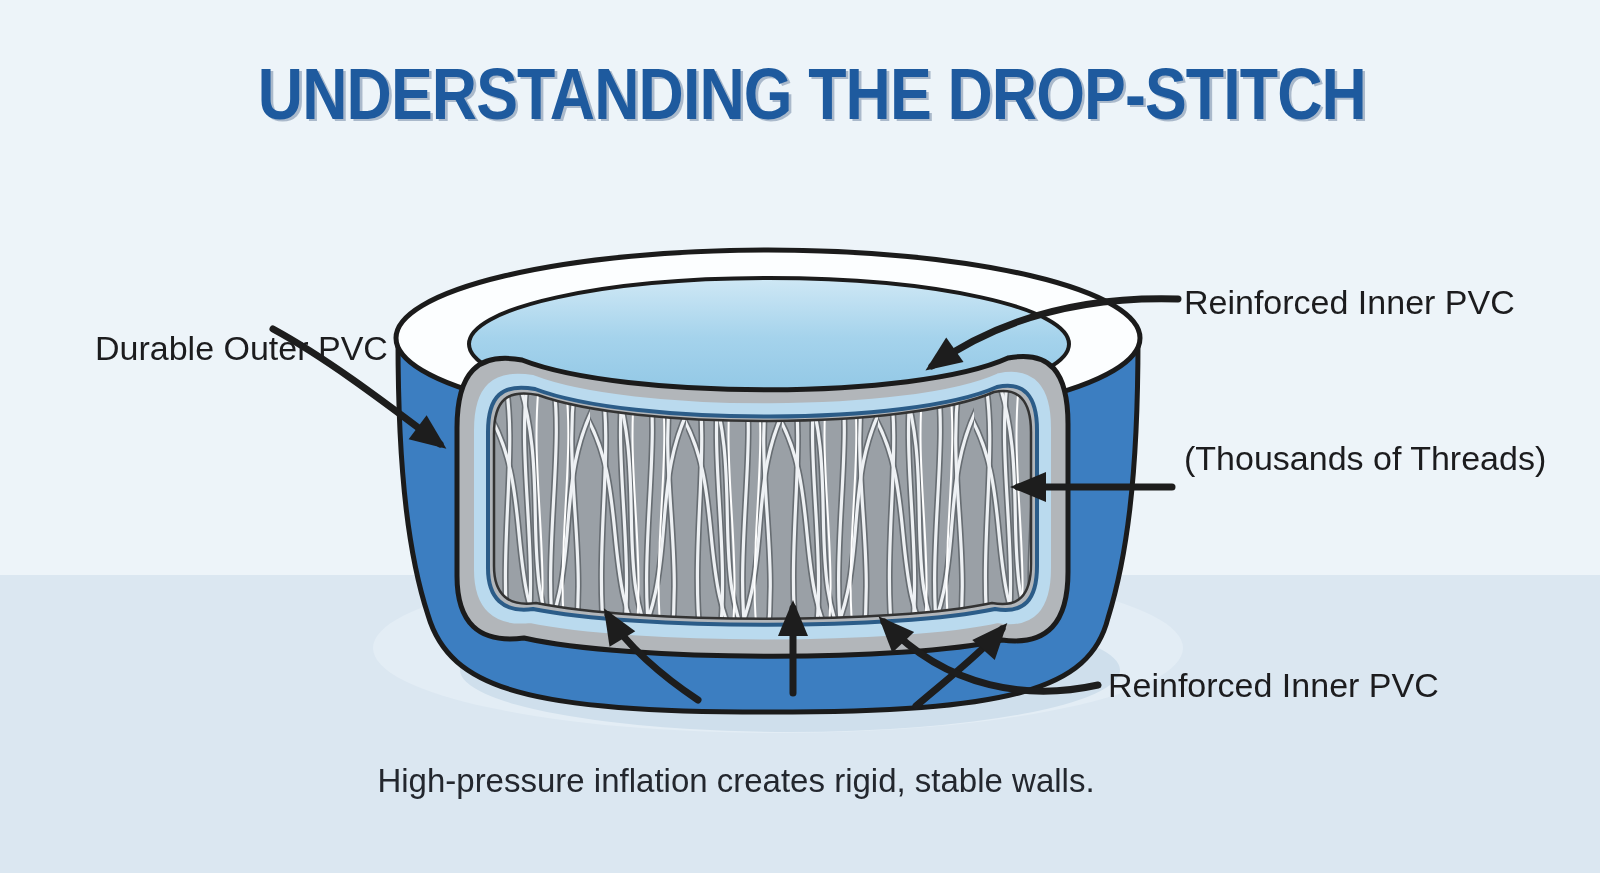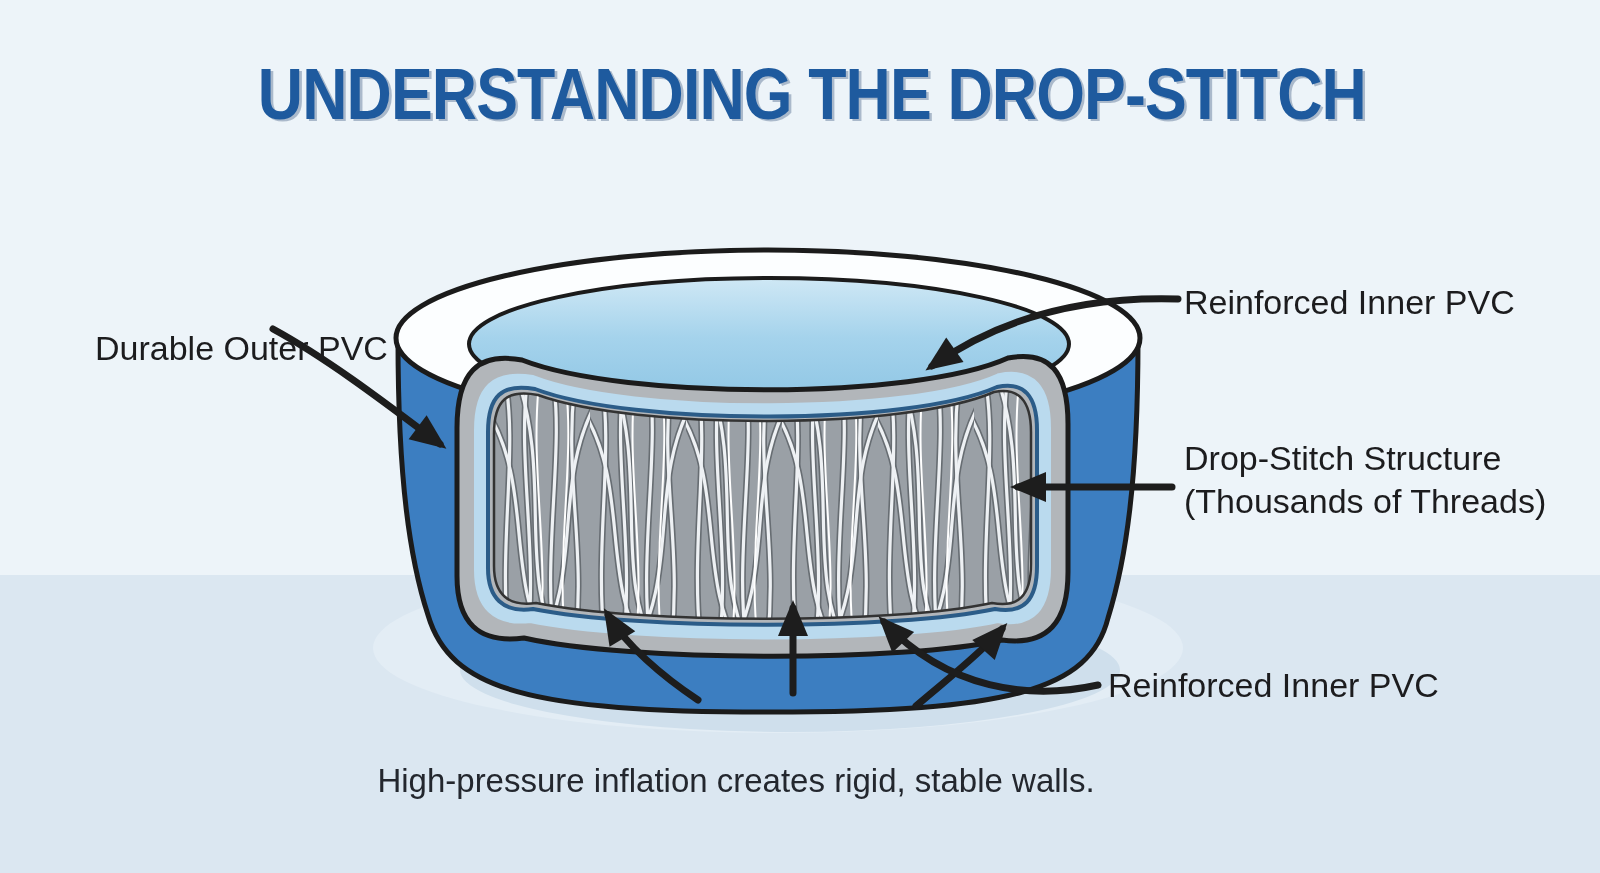--- a/index.html
+++ b/index.html
@@ -140,21 +140,20 @@
 
   <div class="title">
     <div><span class="squeeze">UNDERSTANDING THE DROP-STITCH</span></div>
   </div>
 
   <div class="lbl" id="lbl-outer">Durable Outer PVC</div>
 
   <div class="lbl" id="lbl-inner-top">Reinforced Inner PVC</div>
 
   <div class="lbl" id="lbl-dropstitch">
-    <div>Drop-Stitch Structure</div>
     <div>(Thousands of Threads)</div>
   </div>
 
   <div class="lbl" id="lbl-inner-bottom">Reinforced Inner PVC</div>
 
   <div class="caption">High-pressure inflation creates rigid, stable walls.</div>
 
 </div>
 
 </body></html>

